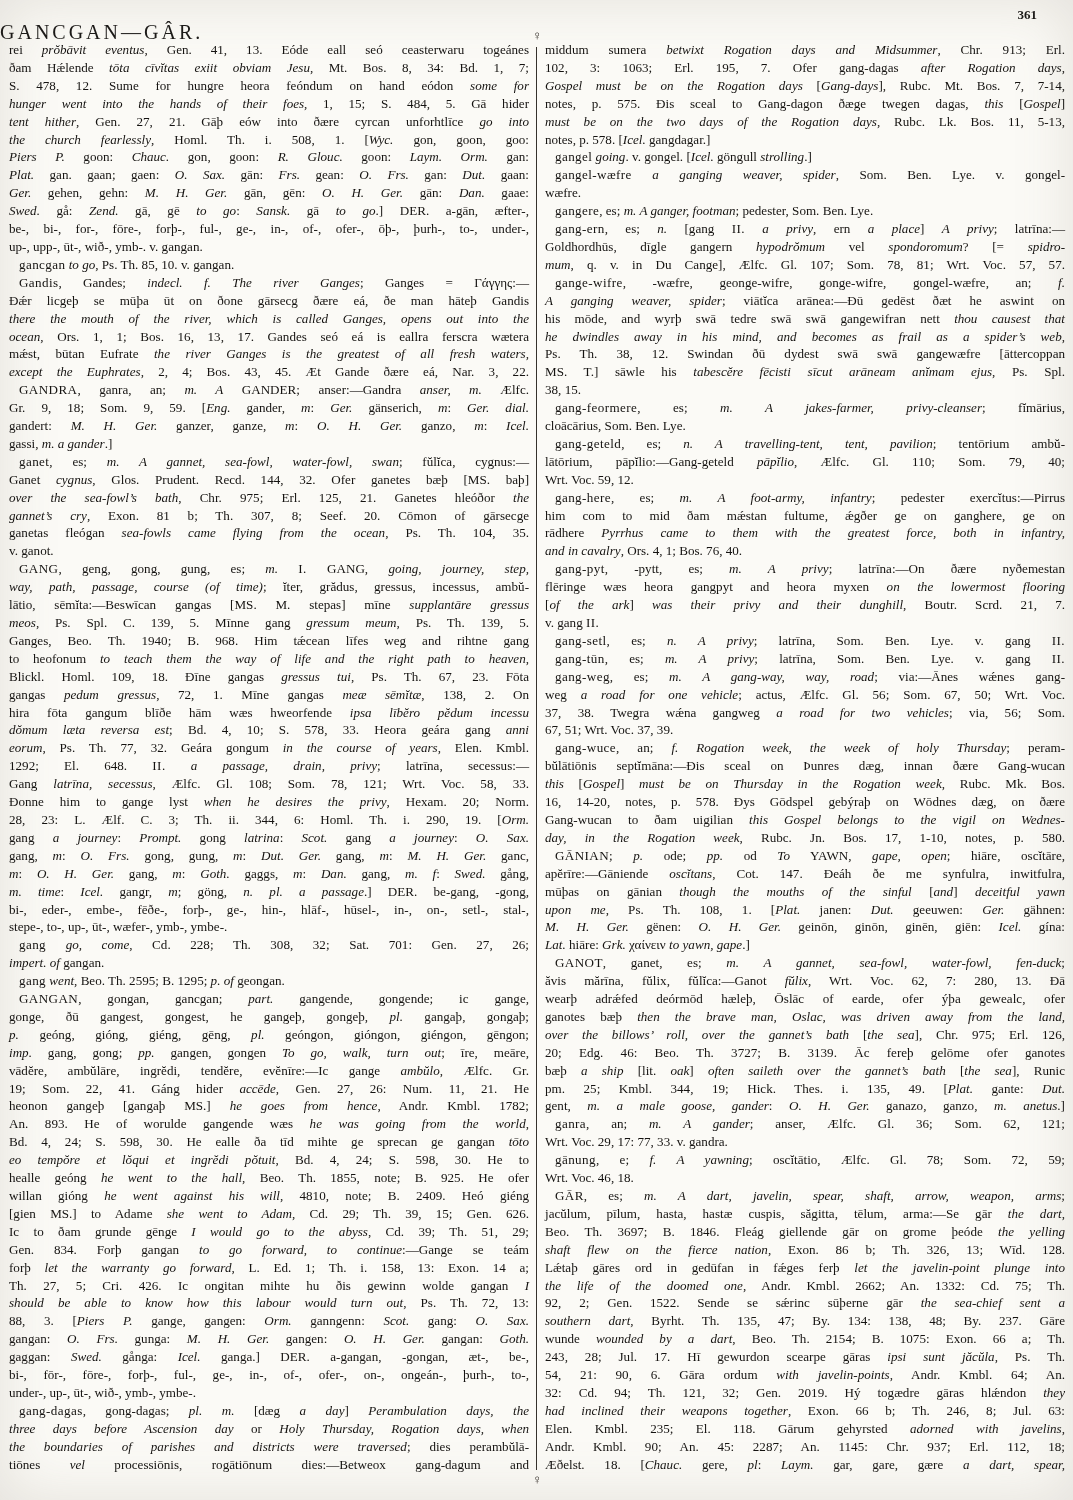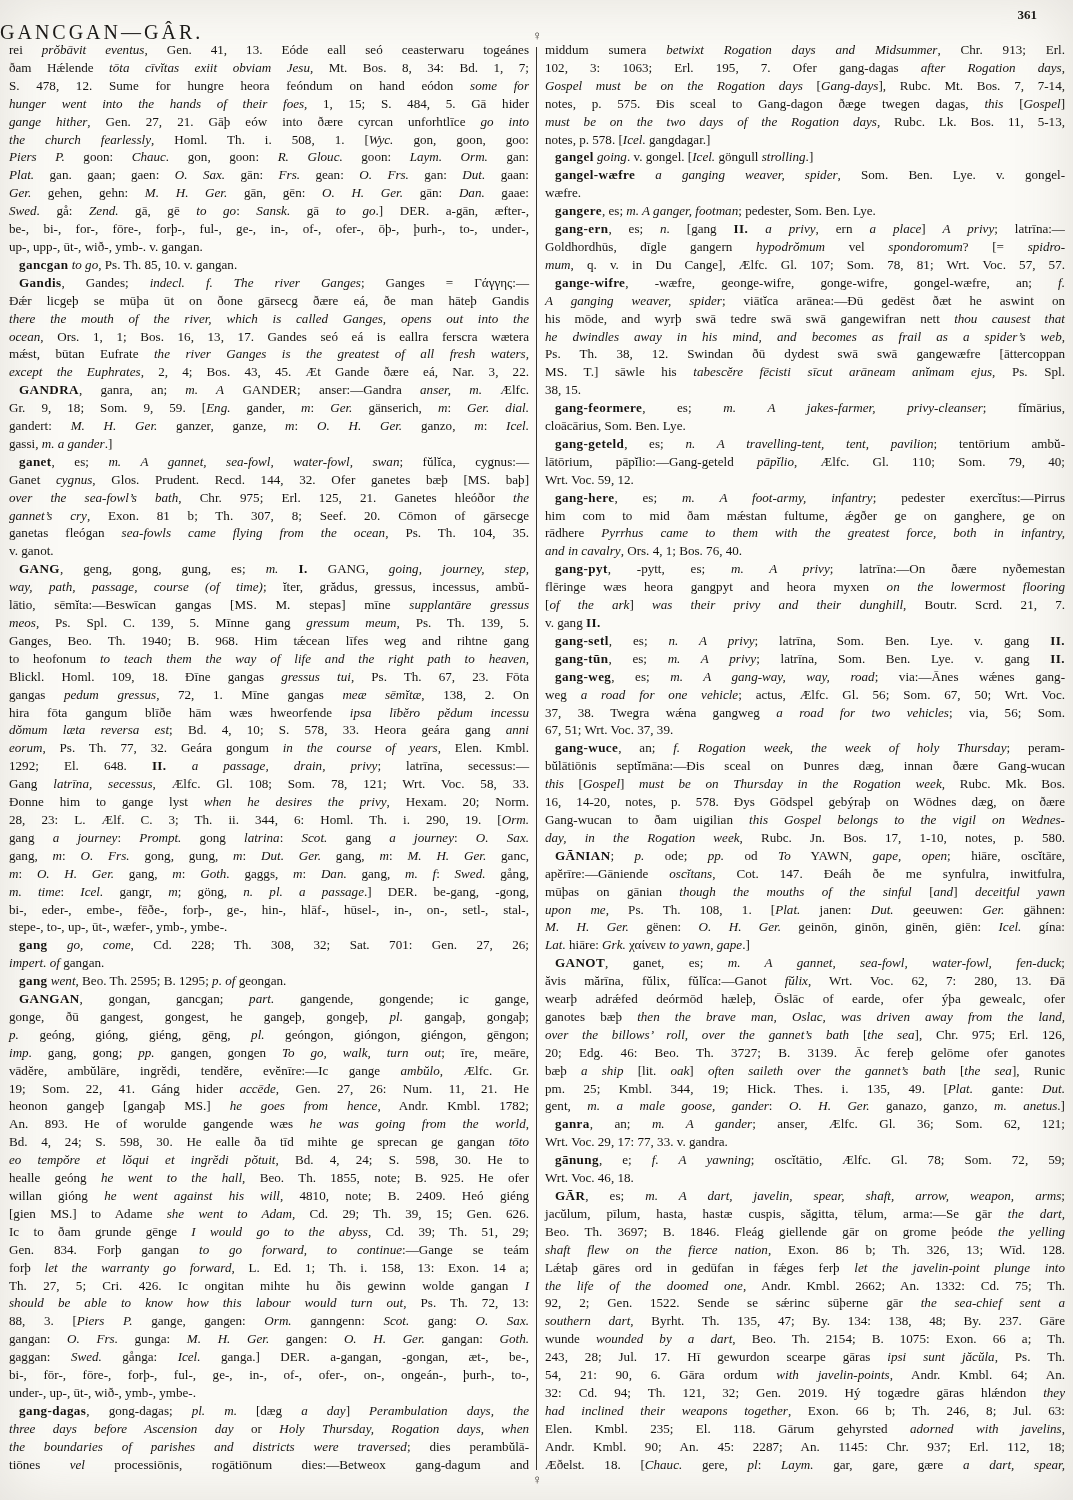--- a/index.html
+++ b/index.html
@@ -34,36 +34,36 @@
   }
   .ink-mark.top { top:-12px; }
   .ink-mark.bottom { bottom:8px; }
   .line {
     height:17.92px; line-height:17.92px; font-size:13.1px;
     white-space:nowrap; overflow:visible;
     text-align:justify; text-align-last:justify; white-space:normal;
   }
   .line.endline { text-align:left; text-align-last:left; }
   .line.indent { text-indent:10px; }
-  .line b { font-weight:700; letter-spacing:.4px; }
+  .line b { font-weight:400; letter-spacing:.4px; }
   .line i { font-style:italic; }
 </style>
 </head>
 <body>
 
 <div class="page">
   <div class="header-title">GANCGAN—GÂR.</div>
   <div class="page-number">361</div>
   <div class="cols">
     <div class="col" id="col-left">
         <div class="line">rei <i>prŏbāvit eventus</i>, Gen. 41, 13.  Eóde eall seó ceasterwaru togeánes</div>
         <div class="line">ðam Hǽlende <i>tōta cīvĭtas exiit obviam Jesu</i>, Mt. Bos. 8, 34: Bd. 1, 7;</div>
         <div class="line">S. 478, 12.  Sume for hungre heora feóndum on hand eódon <i>some for</i></div>
         <div class="line"><i>hunger went into the hands of their foes</i>, 1, 15; S. 484, 5.  Gā hider</div>
-        <div class="line"><i>gange hither</i>, Gen. 27, 21.  Gāþ eów into ðære cyrcan unforhtlīce <i>go into</i></div>
+        <div class="line"><i>tent hither</i>, Gen. 27, 21.  Gāþ eów into ðære cyrcan unforhtlīce <i>go into</i></div>
         <div class="line"><i>the church fearlessly</i>, Homl. Th. i. 508, 1.  [<i>Wyc.</i> gon, goon, goo:</div>
         <div class="line"><i>Piers P.</i> goon: <i>Chauc.</i> gon, goon: <i>R. Glouc.</i> goon: <i>Laym. Orm.</i> gan:</div>
         <div class="line"><i>Plat.</i> gan. gaan; gaen: <i>O. Sax.</i> gān: <i>Frs.</i> gean: <i>O. Frs.</i> gan: <i>Dut.</i> gaan:</div>
         <div class="line"><i>Ger.</i> gehen, gehn: <i>M. H. Ger.</i> gān, gēn: <i>O. H. Ger.</i> gān: <i>Dan.</i> gaae:</div>
         <div class="line"><i>Swed.</i> gå: <i>Zend.</i> gā, gē <i>to go</i>: <i>Sansk.</i> gā <i>to go</i>.]  DER. a-gān, æfter-,</div>
         <div class="line">be-, bi-, for-, fōre-, forþ-, ful-, ge-, in-, of-, ofer-, ōþ-, þurh-, to-, under-,</div>
         <div class="line endline">up-, upp-, ūt-, wið-, ymb-.  v. gangan.</div>
         <div class="line endline indent"><b>gancgan</b> <i>to go</i>, Ps. Th. 85, 10.  v. gangan.</div>
         <div class="line indent"><b>Gandis</b>, Gandes; <i>indecl. f. The river Ganges</i>; Ganges = Γάγγης:—</div>
         <div class="line">Ðǽr licgeþ se mūþa ūt on ðone gārsecg ðære eá, ðe man hāteþ Gandis</div>

